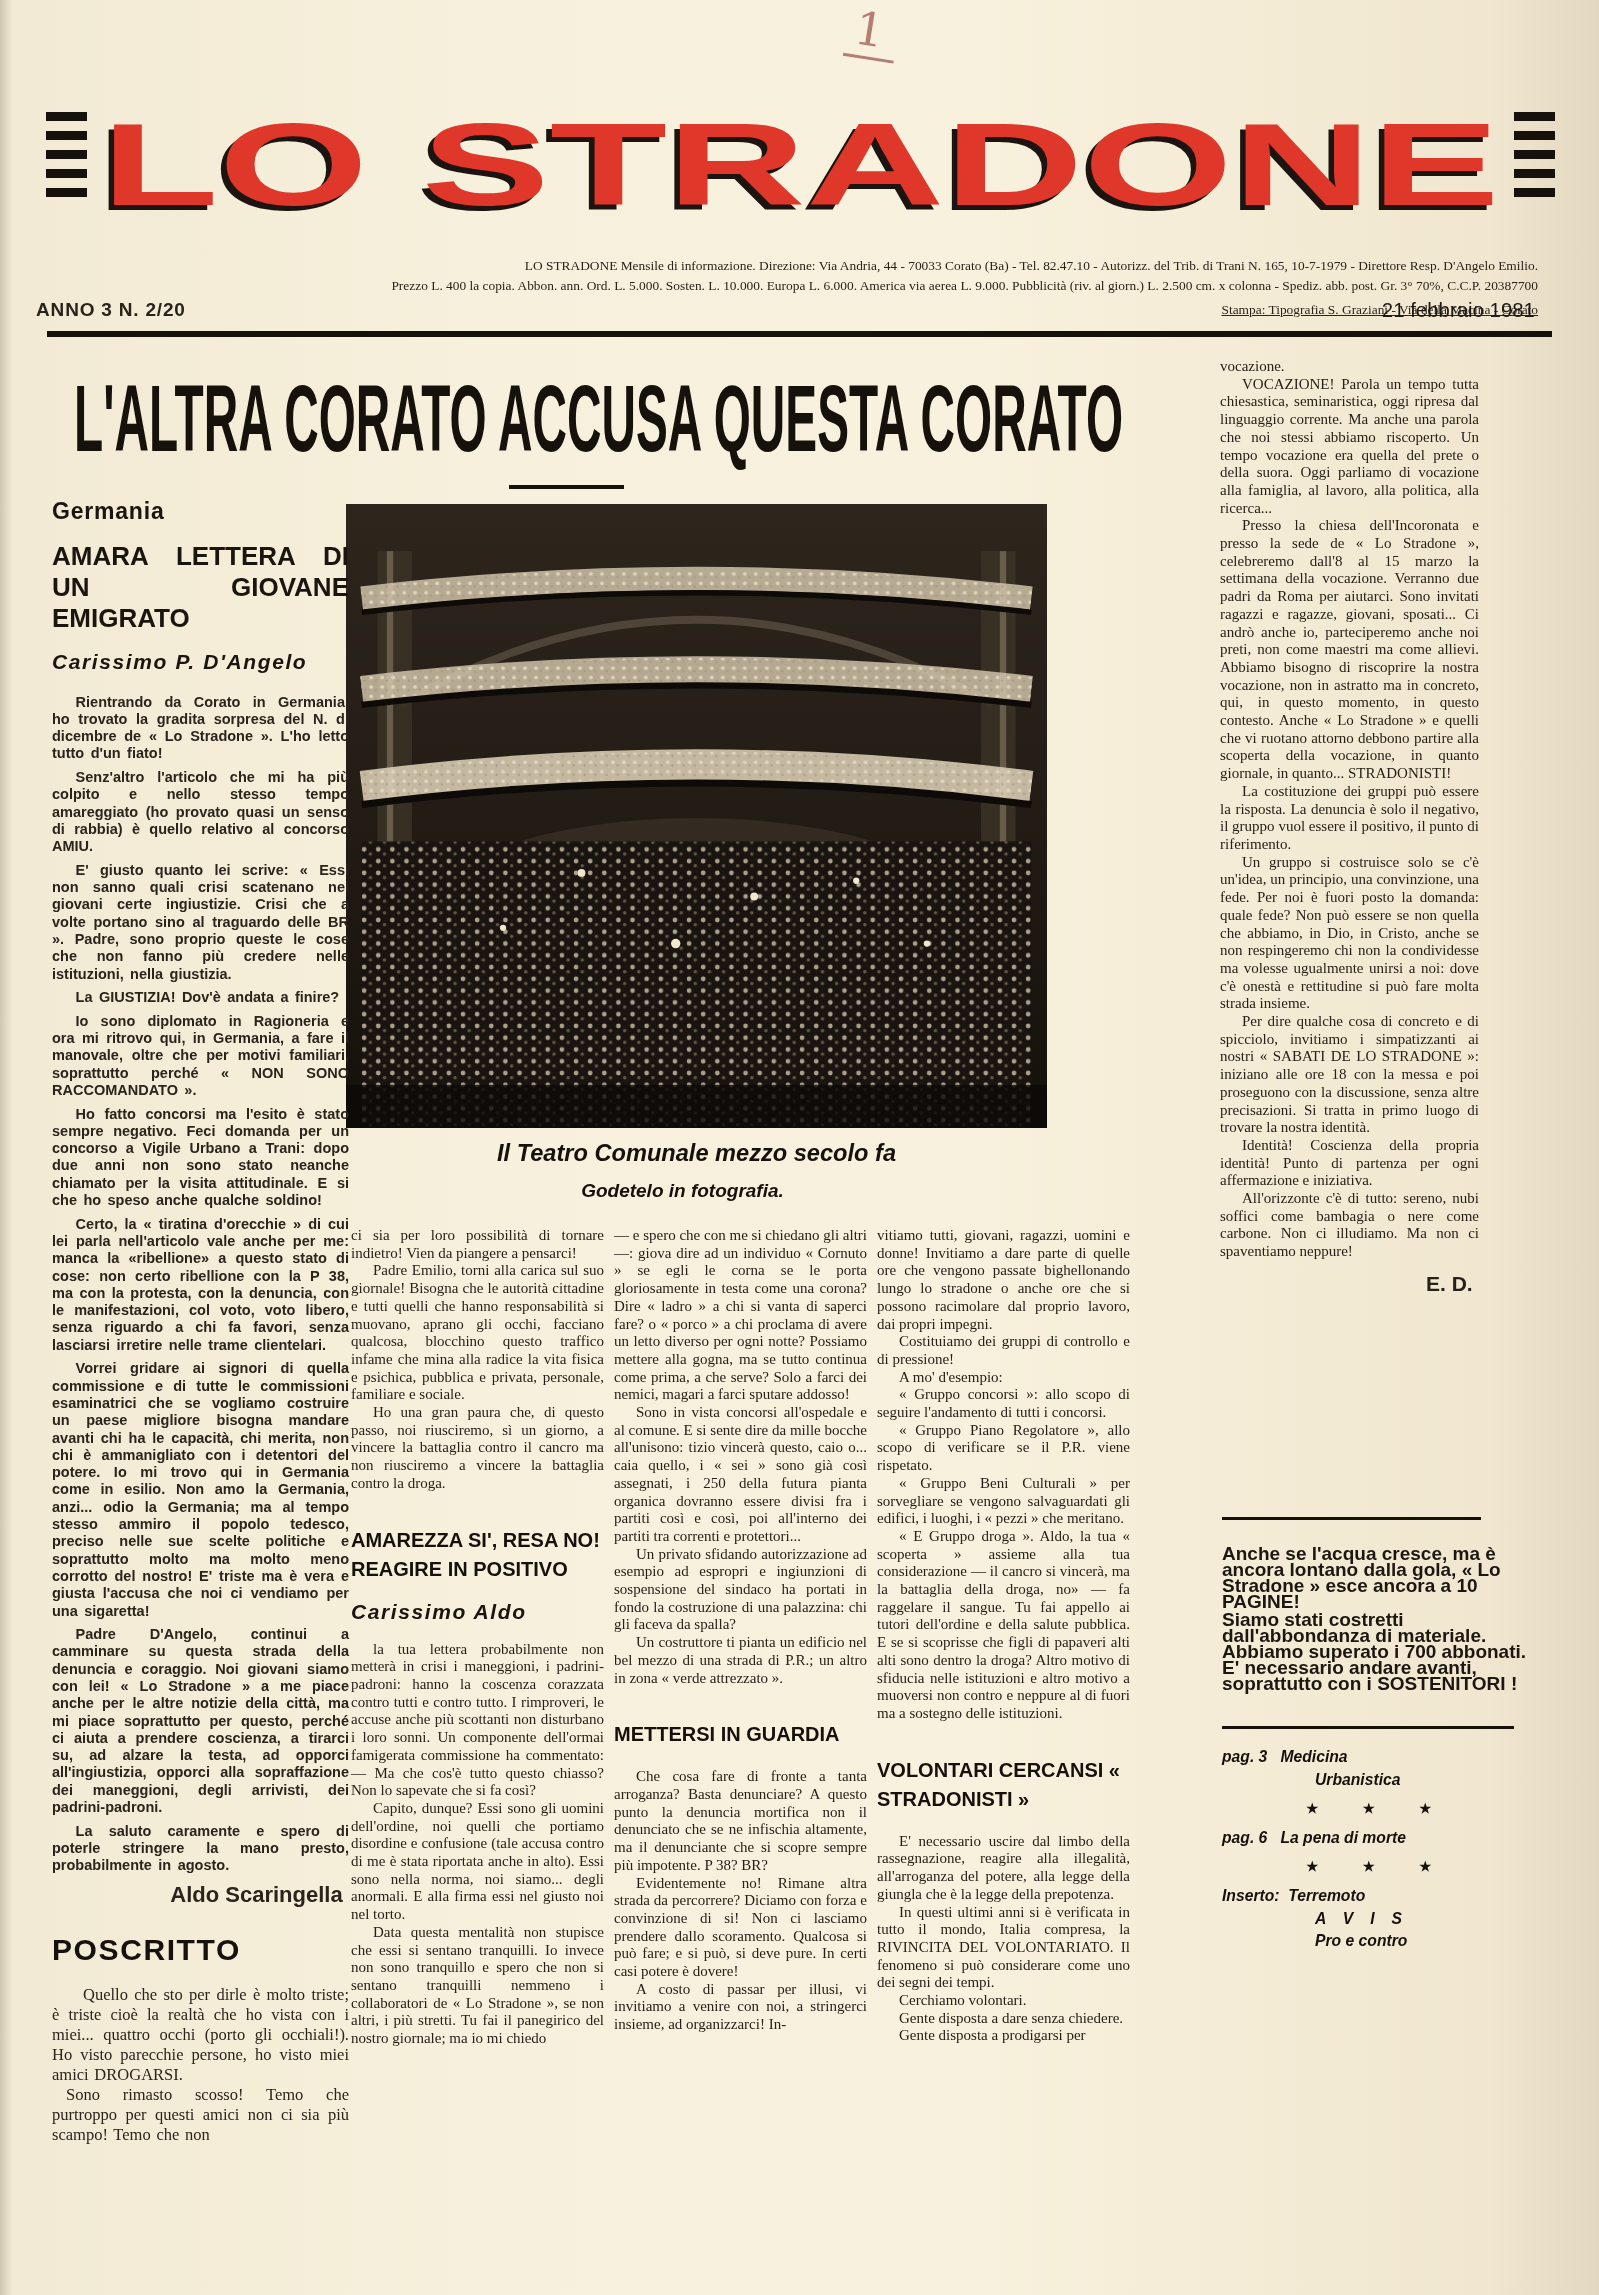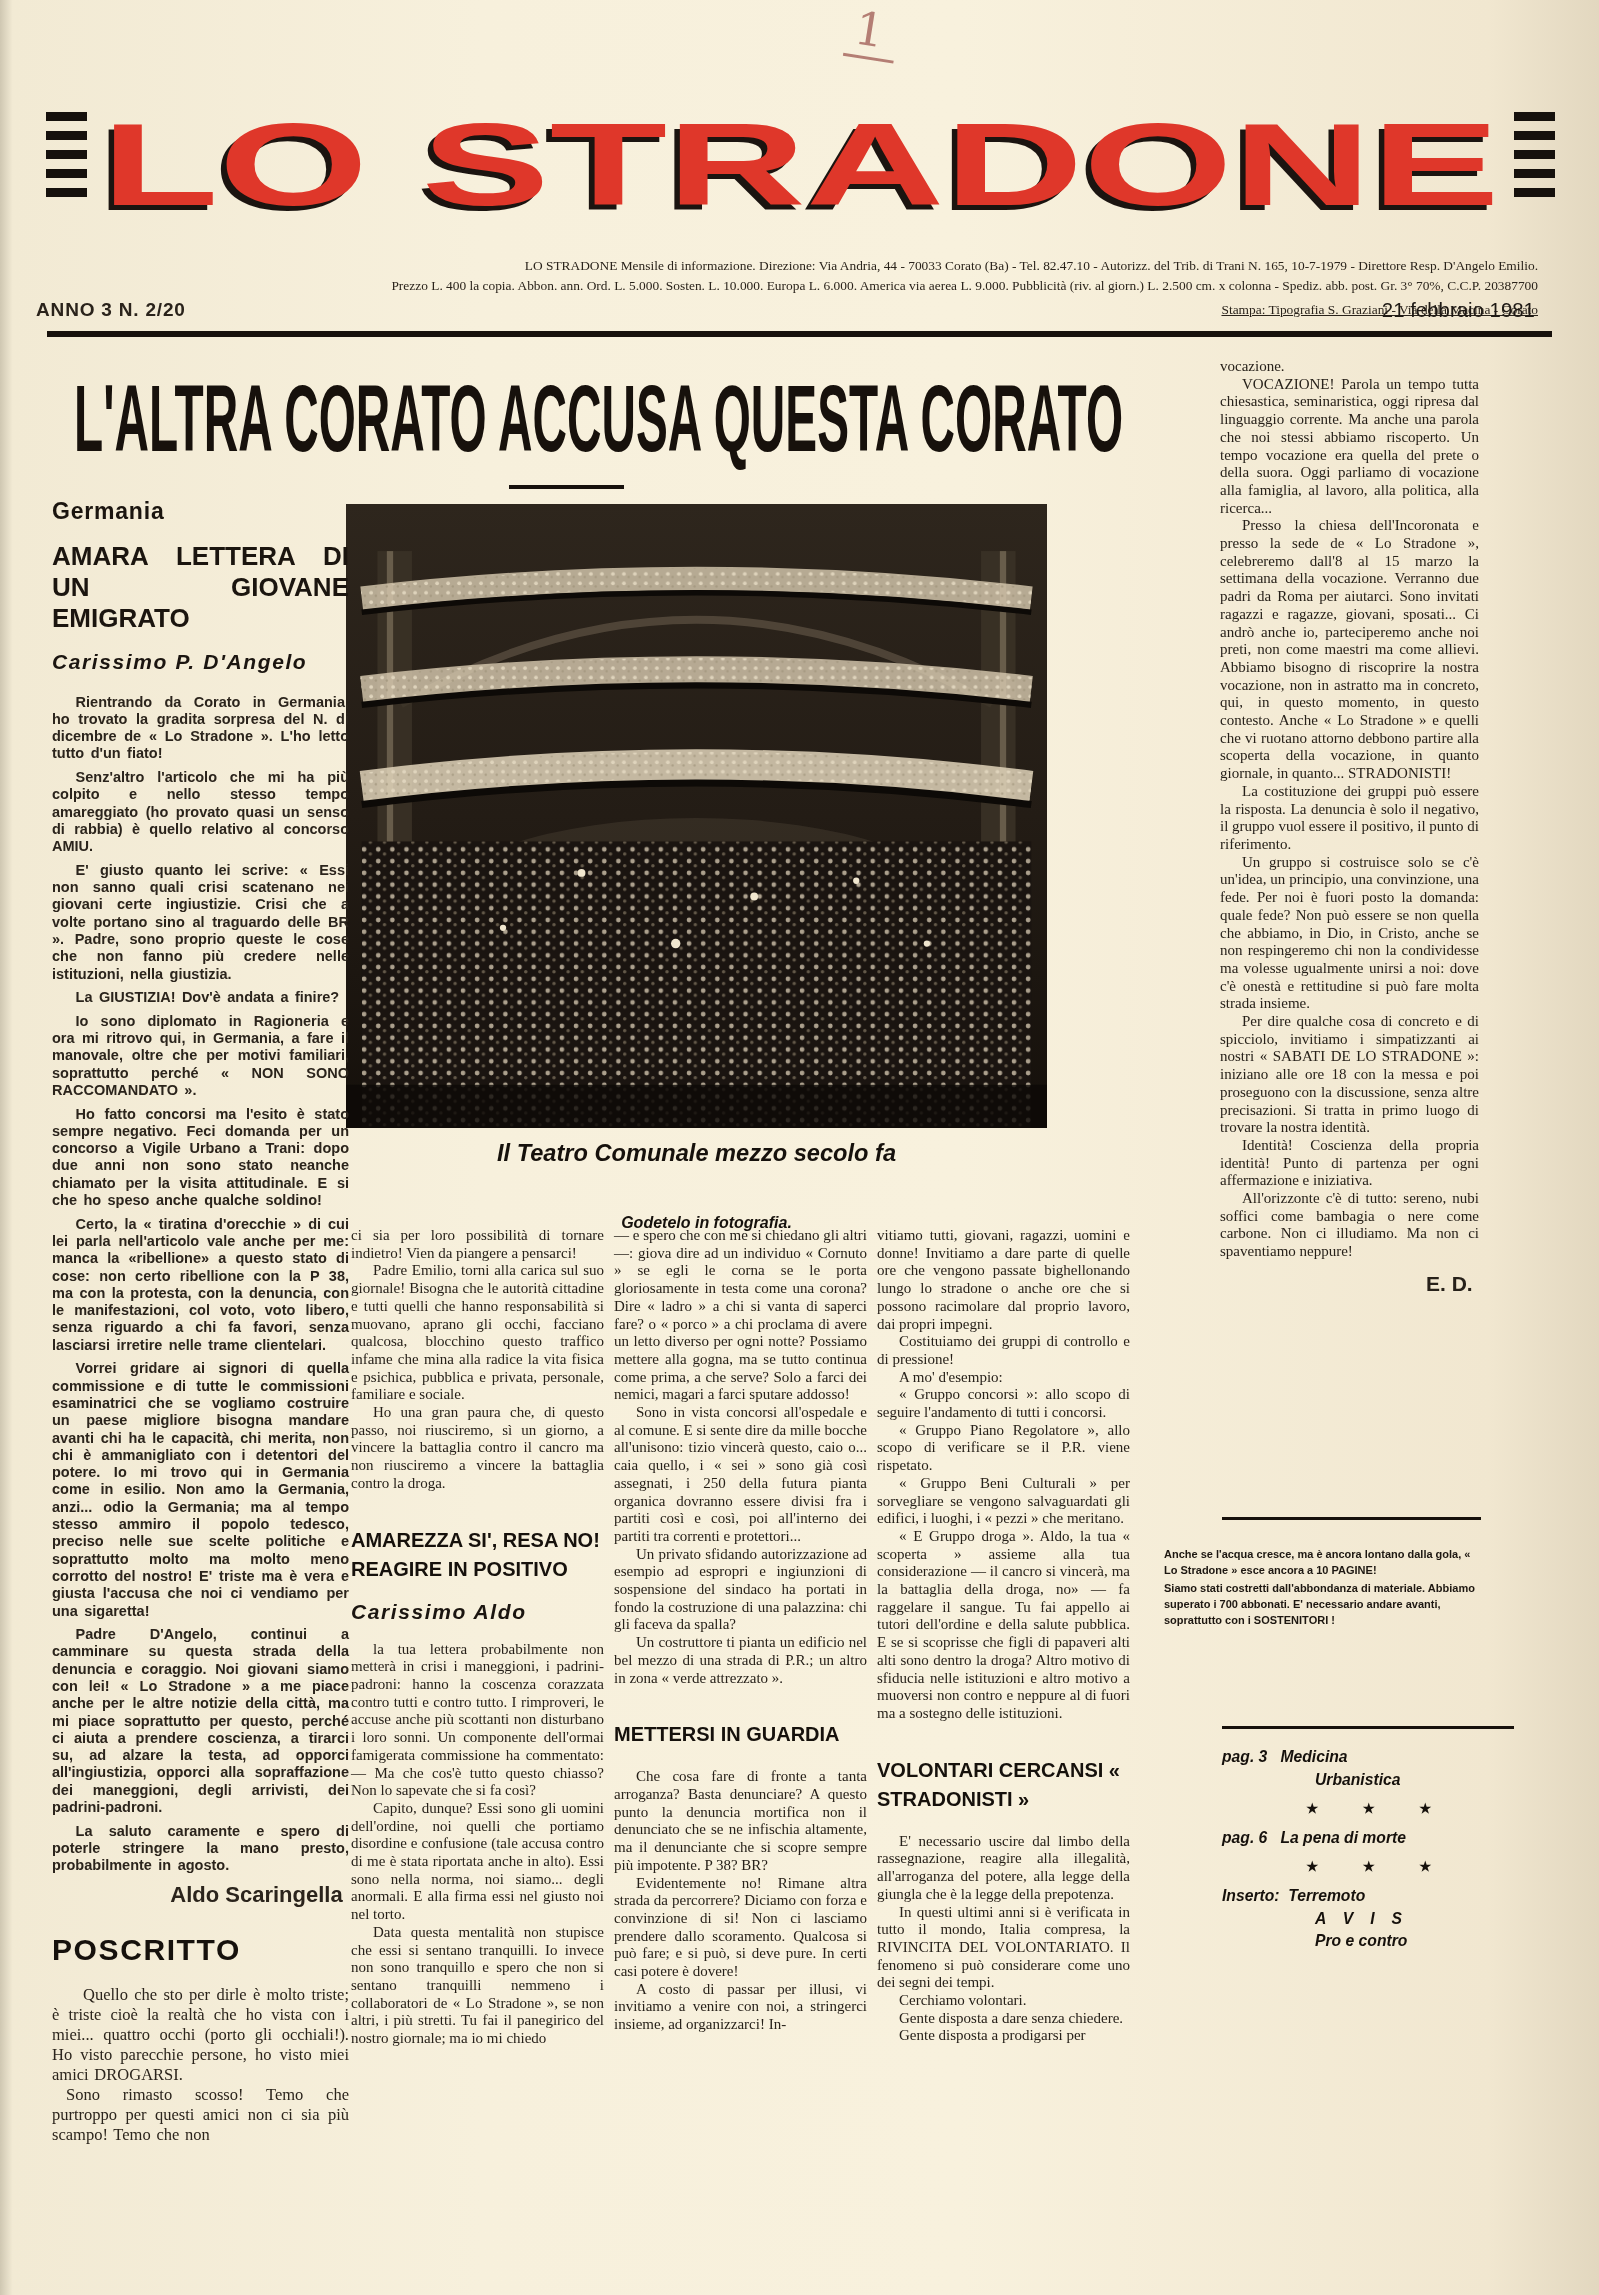--- a/index.html
+++ b/index.html
@@ -24,22 +24,22 @@
   .printer{font-size:13.4px;}
   .issue-date{position:absolute; right:3.1px; top:0; font-family:"Liberation Sans",sans-serif; font-size:20.4px; color:#1e1914;}
   .thick-rule{left:47px; top:331px; width:1505px; height:5.5px; background:#17110c;}
   
   .headline-svg{left:52px; top:368px; width:1093px; height:102px;}
   .headline-underline{left:509px; top:485px; width:115px; height:3.9px; background:#17110c;}
   
   .photo{left:346px; top:504px; width:701px; height:624px; background:#241d16;}
   .caption1{left:346px; top:1140px; width:701px; text-align:center;
     font-family:"Liberation Sans",sans-serif; font-style:italic; font-weight:700; font-size:23.6px; color:#16110c;}
-  .caption2{left:356px; top:1180px; width:701px; text-align:center;
-    font-family:"Liberation Sans",sans-serif; font-style:italic; font-weight:700; font-size:16px; color:#16110c;margin-top:34px;}
+  .caption2{left:332px; top:1180px; width:701px; text-align:center;
+    font-family:"Liberation Sans",sans-serif; font-style:italic; font-weight:700; font-size:19px; color:#16110c;}
   
   .col{text-align:justify;}
   .serif-col{font-size:15px; line-height:17.7px;}
   .serif-col p{margin:0; text-indent:22px;}
   .serif-col p.noind{text-indent:0;}
   .col-head{font-family:"Liberation Sans",sans-serif; font-weight:700; font-size:20px; line-height:29px;
     color:#16110c; text-align:left; margin:33px 0 19px 0; text-indent:0;}
   .salut{font-family:"Liberation Sans",sans-serif; font-weight:700; font-style:italic; font-size:21px;
     letter-spacing:1.6px; text-align:left; margin:0 0 20.4px 0; text-indent:0; color:#1b1510;}
   
@@ -58,22 +58,22 @@
   .post-body p.small-ind{text-indent:14px;}
   .col2{left:351px; top:1227px; width:253px;}
   .col3{left:614px; top:1227px; width:253px;}
   .col4{left:877px; top:1227px; width:253px;}
   .col5{left:1220px; top:358px; width:259px; height:1154px; overflow:hidden;}
   .col5 .sig{font-size:21px; margin-top:14px;}
   
   .divider{background:#17110c; height:3.1px;}
   .d1{left:1222px; top:1517px; width:259px;}
   .d2{left:1222px; top:1726px; width:292px;}
-  .box-text{left:1164px; top:1546px; width:313px; font-family:"Liberation Sans",sans-serif; font-weight:700;
-    font-size:11px; line-height:16px; color:#1d1711; text-align:left;}
+  .box-text{left:1222px; top:1546px; width:313px; font-family:"Liberation Sans",sans-serif; font-weight:700;
+    font-size:19px; line-height:16px; color:#1d1711; text-align:left;}
   .box-text p{margin:0 0 1.6px 0;}
   .index{left:1222px; top:1748px; width:330px; font-family:"Liberation Sans",sans-serif; font-weight:700;
     font-style:italic; font-size:15.7px; color:#16110c;}
   .index .row{margin-bottom:4.7px;}
   .index .t2{margin-left:93px;}
   .stars{font-style:normal; text-align:center; width:220px; letter-spacing:20.4px; font-size:13.4px; margin:12.6px 0 12.6px 47px;}
   .insert-line{margin-top:3.1px;}
   .center1{margin-left:93px; letter-spacing:6.3px;}
   .center2{margin-left:93px;}
 </style>

